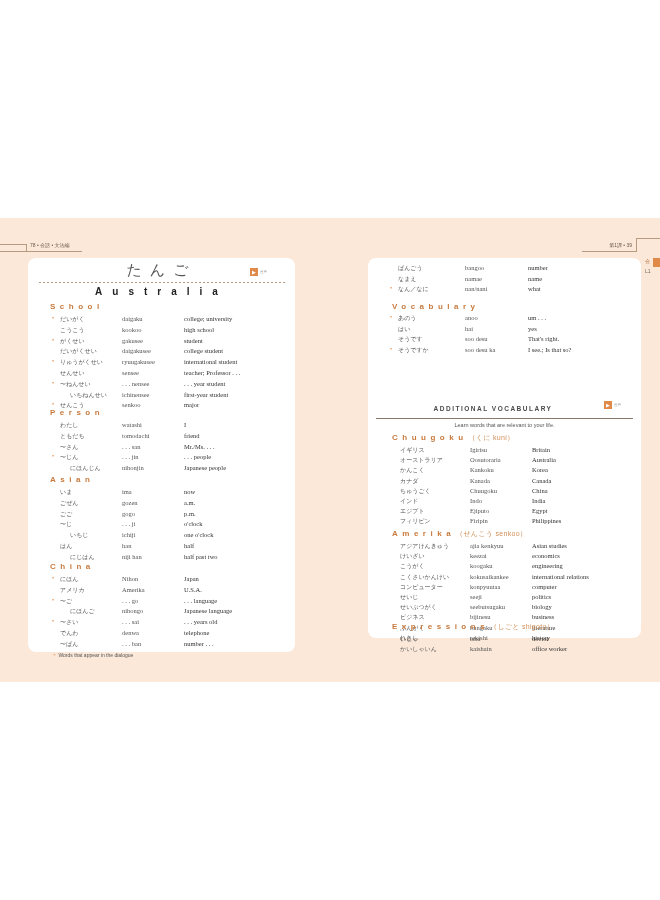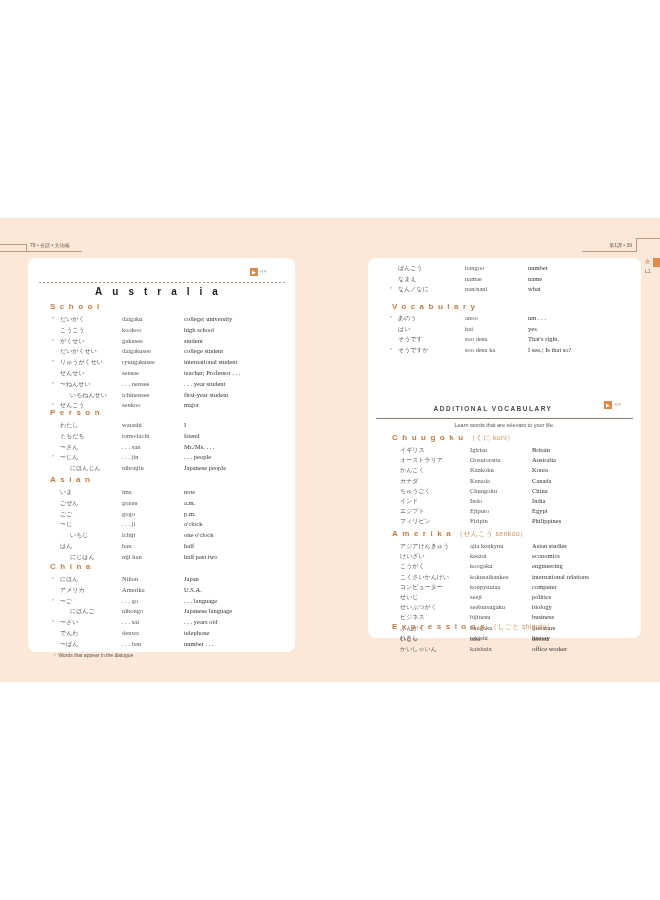--- a/index.html
+++ b/index.html
@@ -58,20 +58,21 @@
 
 <div class="spread">
 
   <div class="run-left">
     <div class="line0"></div>
     <div class="tick"></div>
     <span class="txt">78 • 会話 • 文法編</span>
   </div>
 
   <div class="card left">
+    <div class="title-jp">たんご</div>
     <div class="audio-badge" style="left:222px; top:10px;">
       <span class="sq">▶</span>
       <span class="t">音声</span>
     </div>
     <div class="dotline" style="top:23px;"></div>
     <div class="title-en">Australia</div>
 
     <div id="left-sections">
         <div class="section-h" style="top: 44px; left: 22px;"><span>School</span></div>
         <div class="row" style="top: 55px; left: 24px;">

